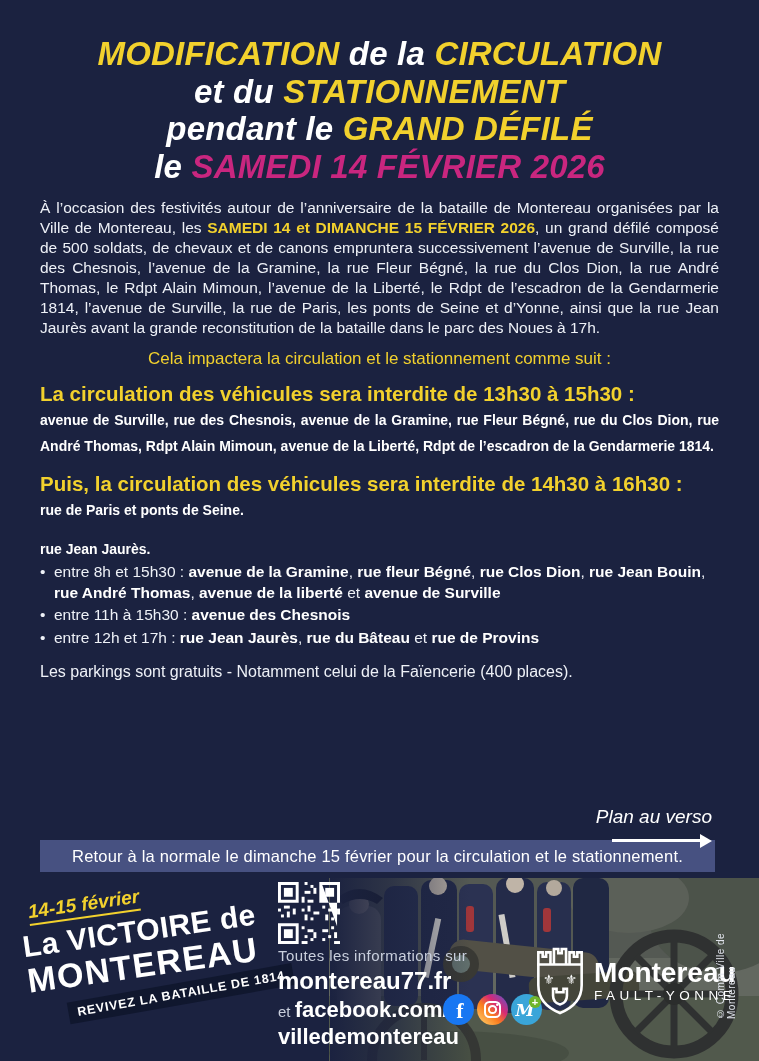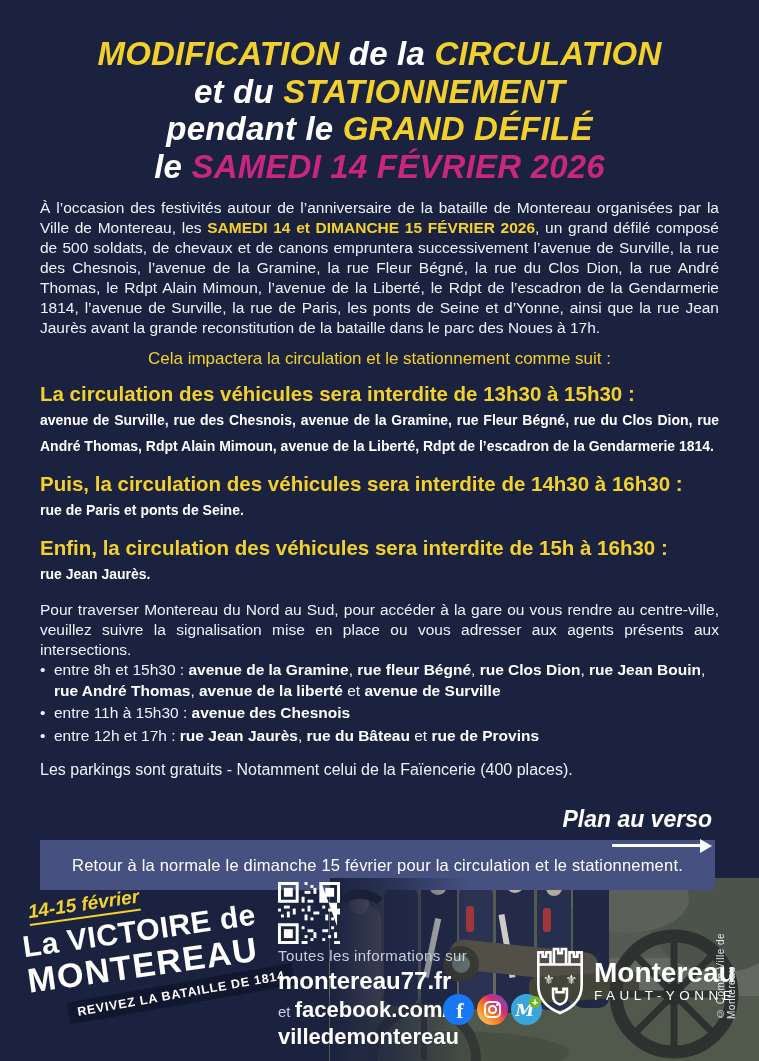--- a/index.html
+++ b/index.html
@@ -25,26 +25,26 @@
   .sec h2{color:var(--yellow);font-size:20.5px;line-height:23px;font-weight:700;margin-bottom:2px;}
   .sec .sec-body{font-size:14px;font-weight:700;line-height:26px;text-align:justify;color:#fff;}
   h2.center{ text-align:center;color:var(--yellow);font-size:20.5px;font-weight:700;margin:14px 0 6px;}
   ul.bullets{list-style:none;font-size:15.5px;line-height:20.5px;color:var(--body);}
   ul.bullets li{padding-left:14px;position:relative;margin-bottom:2px;}
   ul.bullets li::before{content:"•";position:absolute;left:0;top:0;}
   ul.bullets .b{color:#fff;}
   .note{margin-top:15px;font-size:16px;color:var(--body);}
   
   .verso{position:absolute;top:806px;right:47px;text-align:right;z-index:2;}
-  .verso .label{font-style:italic;font-weight:700;font-size:23px;}
+  .verso .label{font-style:italic;font-weight:400;font-size:19px;}
   .verso .arrow{display:inline-flex;align-items:center;margin-top:4px;}
   .verso .arrow .line{width:88px;height:3px;background:#fff;}
   .verso .arrow .head{width:0;height:0;border-left:12px solid #fff;border-top:7px solid transparent;border-bottom:7px solid transparent;}
   
-  .banner{position:absolute;left:40px;right:44px;top:840px;height:50px;background:var(--banner);
+  .banner{position:absolute;left:40px;right:44px;top:840px;height:32px;background:var(--banner);
     display:flex;align-items:center;justify-content:center;font-size:16.5px;letter-spacing:.2px;z-index:1;}
   
   .footer{position:absolute;left:0;top:878px;width:759px;height:183px;background:var(--bg);overflow:hidden;}
   .photo{position:absolute;right:0;top:0;z-index:0;}
   .fade{position:absolute;left:330px;top:0;width:140px;height:183px;z-index:1;
     background:linear-gradient(90deg,var(--bg) 0%,rgba(27,34,64,.65) 45%,rgba(27,34,64,0) 100%);}
   .event{position:absolute;left:24px;top:6px;width:260px;transform:rotate(-8deg);z-index:2;}
   .ev-dates{display:inline-block;margin-left:10px;color:var(--yellow);font-style:italic;font-weight:700;font-size:19px;border-bottom:2px solid var(--yellow);padding-bottom:1px;}
   .ev-l1{font-size:30px;font-weight:700;letter-spacing:.5px;margin-top:3px;white-space:nowrap;}
   .ev-l2{font-size:34px;font-weight:700;letter-spacing:1.5px;margin-top:-2px;white-space:nowrap;}
@@ -84,25 +84,23 @@
     <h2>La circulation des véhicules sera interdite de 13h30 à 15h30 :</h2>
     <div class="sec-body">avenue de Surville, rue des Chesnois, avenue de la Gramine, rue Fleur Bégné, rue du Clos Dion, rue André Thomas, Rdpt Alain Mimoun, avenue de la Liberté, Rdpt de l’escadron de la Gendarmerie 1814.</div>
   </div>
 
   <div class="sec">
     <h2>Puis, la circulation des véhicules sera interdite de 14h30 à 16h30 :</h2>
     <div class="sec-body">rue de Paris et ponts de Seine.</div>
   </div>
 
   <div class="sec">
-    <h2>Enfin, la circulation des véhicules sera interdite de 15h à 16h30 :</h2>
     <div class="sec-body">rue Jean Jaurès.</div>
   </div>
 
-  <p class="traverse">Pour traverser Montereau du Nord au Sud, pour accéder à la gare ou vous rendre au centre-ville, veuillez suivre la signalisation mise en place ou vous adresser aux agents présents aux intersections.</p>
 
 
   <ul class="bullets">
     <li><span>entre 8h et 15h30 : </span><span class="b">avenue de la Gramine</span><span>, </span><span class="b">rue fleur Bégné</span><span>, </span><span class="b">rue Clos Dion</span><span>, </span><span class="b">rue Jean Bouin</span><span>, </span><span class="b">rue André Thomas</span><span>, </span><span class="b">avenue de la liberté</span><span> et </span><span class="b">avenue de Surville</span></li>
     <li><span>entre 11h à 15h30 : </span><span class="b">avenue des Chesnois</span></li>
     <li><span>entre 12h et 17h : </span><span class="b">rue Jean Jaurès</span><span>, </span><span class="b">rue du Bâteau</span><span> et </span><span class="b">rue de Provins</span></li>
   </ul>
 
   <p class="note">Les parkings sont gratuits - Notamment celui de la Faïencerie (400 places).</p>
 

